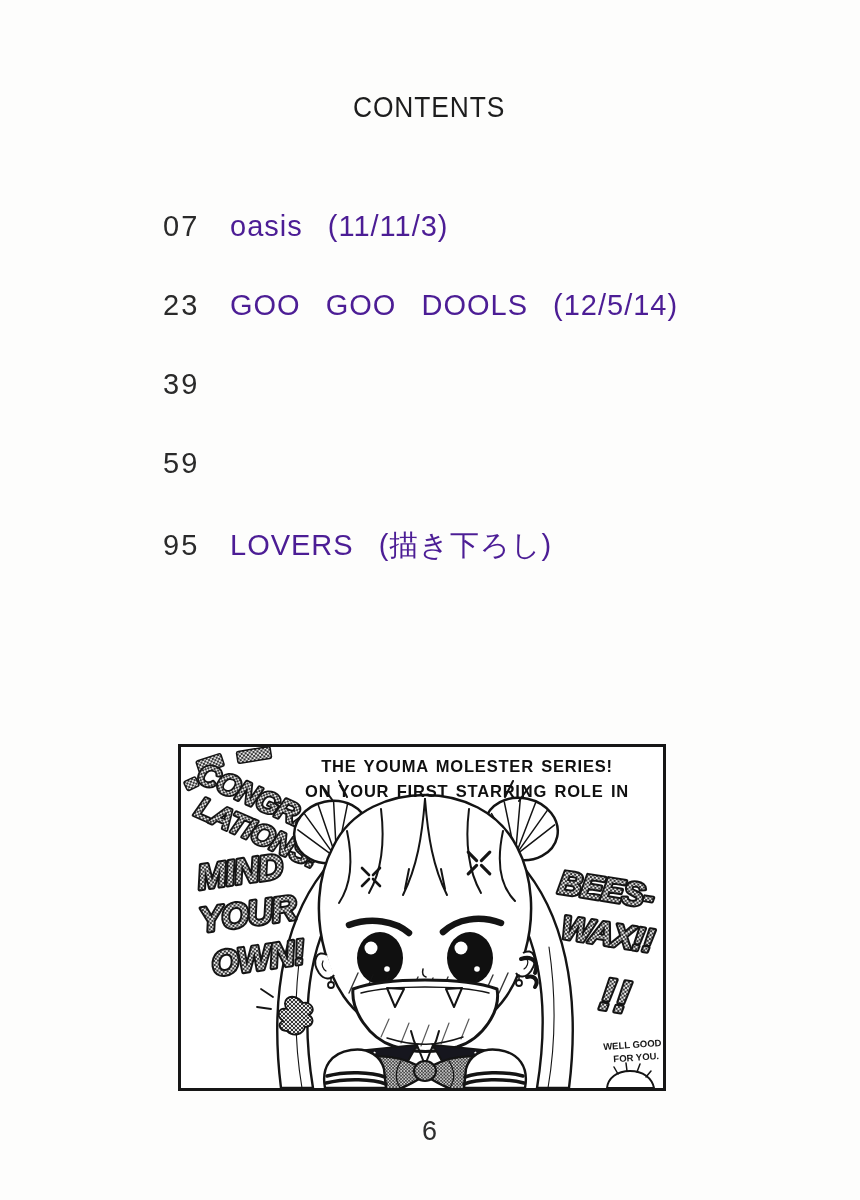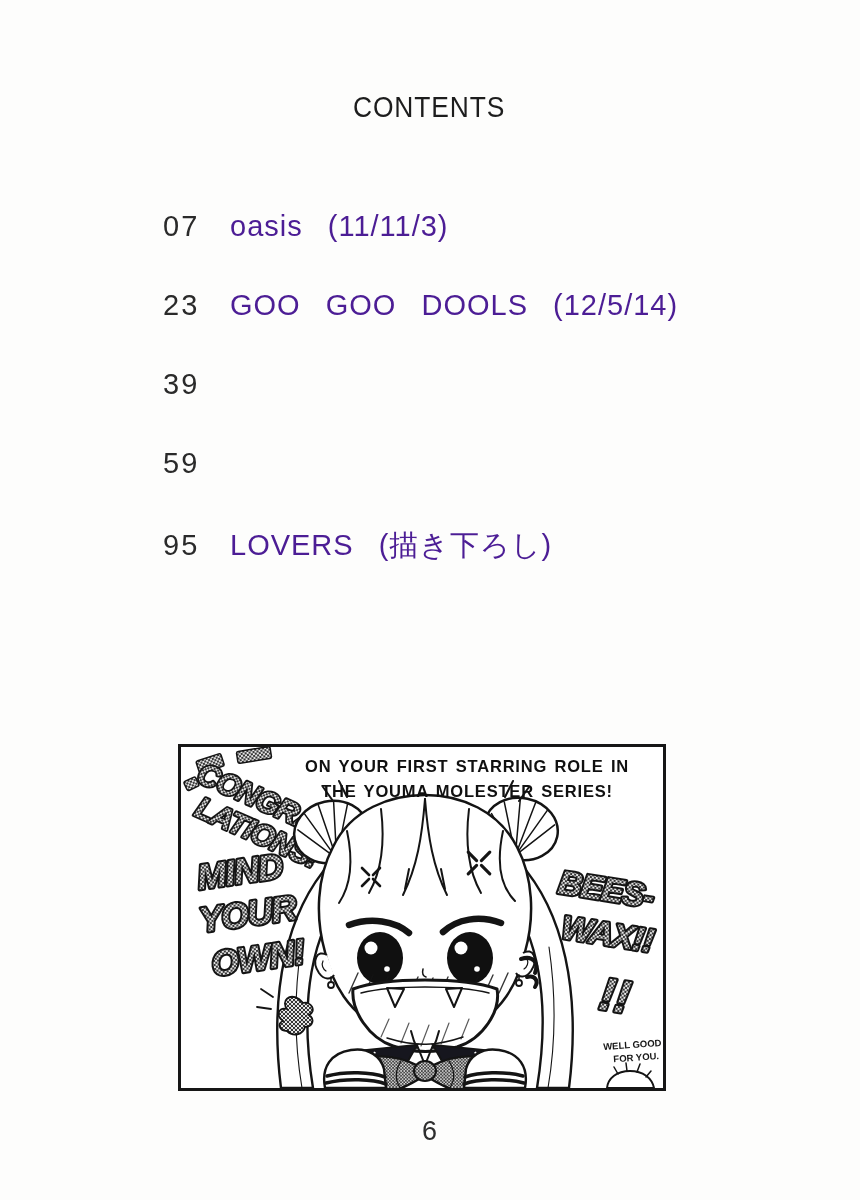--- a/index.html
+++ b/index.html
@@ -76,22 +76,22 @@
   </div>
   <div class="toc-row">
     <span class="toc-num">95</span>
     <span class="toc-title">LOVERS (描き下ろし)</span>
   </div>
 </div>
 
 <div class="panel">
 
   <div class="caption">
+    <div>THE YOUMA MOLESTER SERIES!</div>
     <div>ON YOUR FIRST STARRING ROLE IN</div>
-    <div>THE YOUMA MOLESTER SERIES!</div>
   </div>
 
   <svg width="482" height="341" viewBox="0 0 482 341">
     <defs>
       <pattern id="ht" width="4" height="4" patternUnits="userSpaceOnUse">
         <rect width="4" height="4" fill="#efefef"></rect>
         <circle cx="1" cy="1" r="1.15" fill="#2c2c2c"></circle>
         <circle cx="3" cy="3" r="1.15" fill="#2c2c2c"></circle>
       </pattern>
       <pattern id="htBow" width="3.2" height="3.2" patternUnits="userSpaceOnUse">

